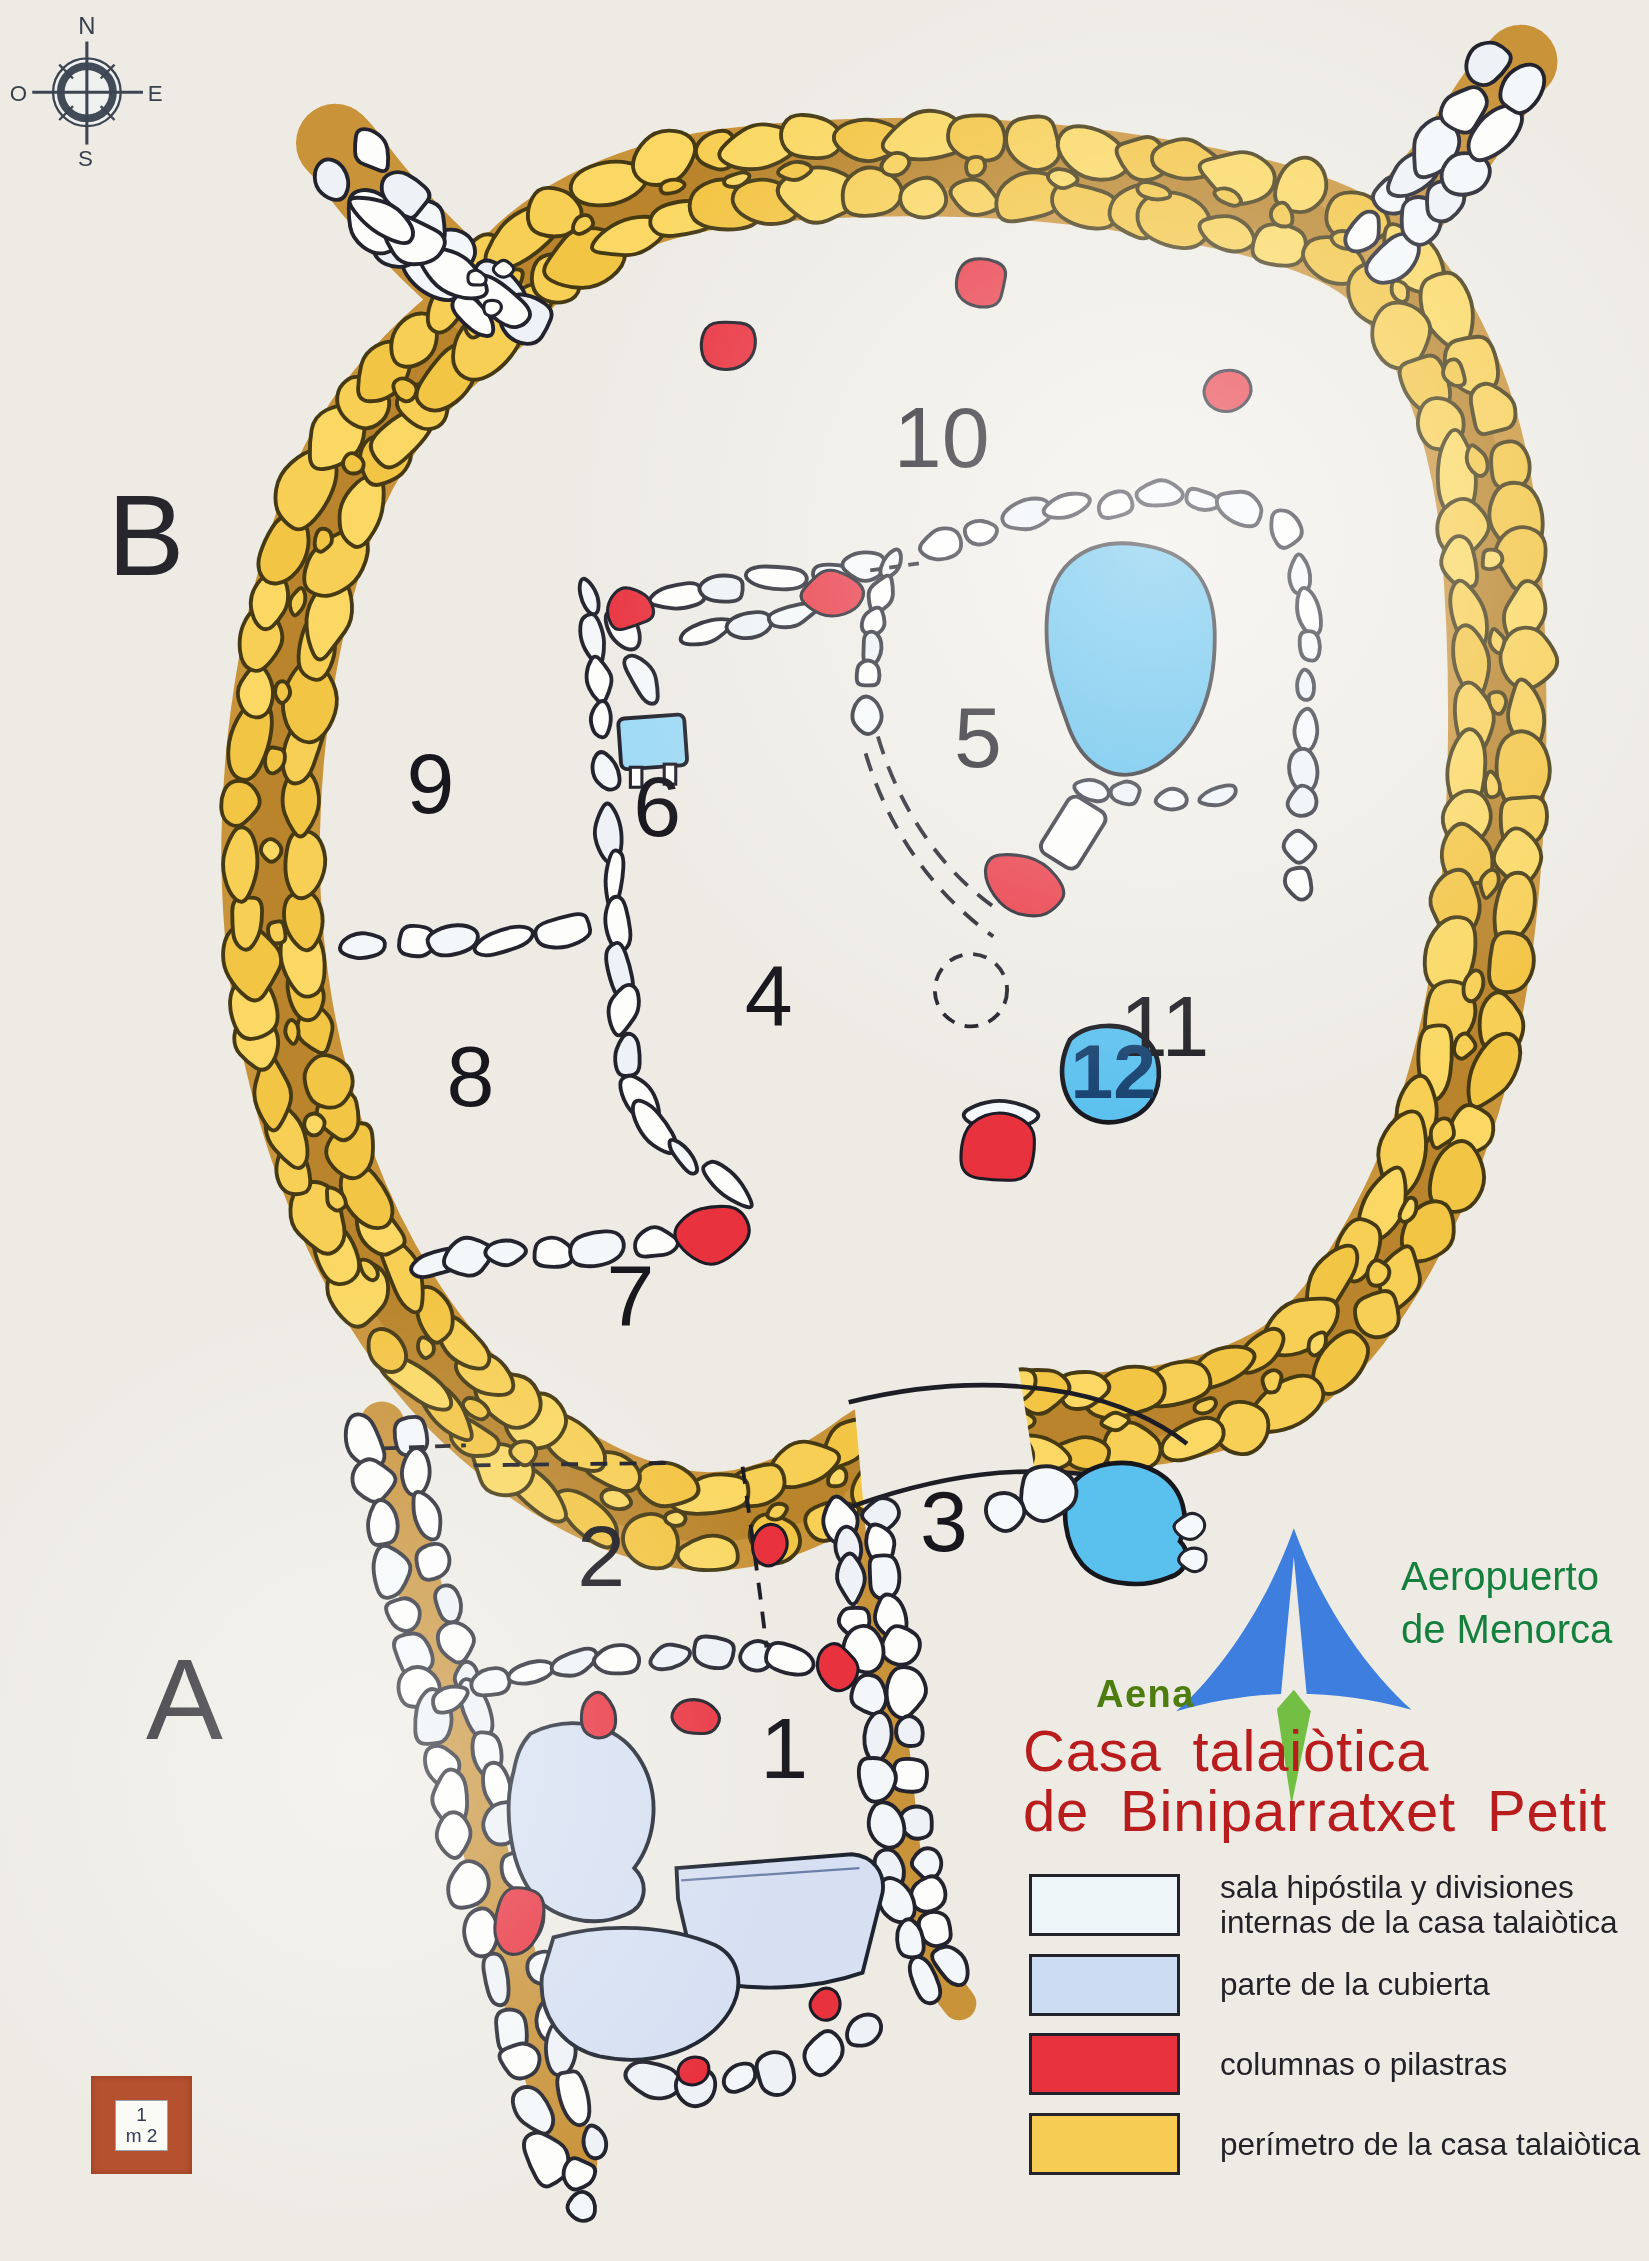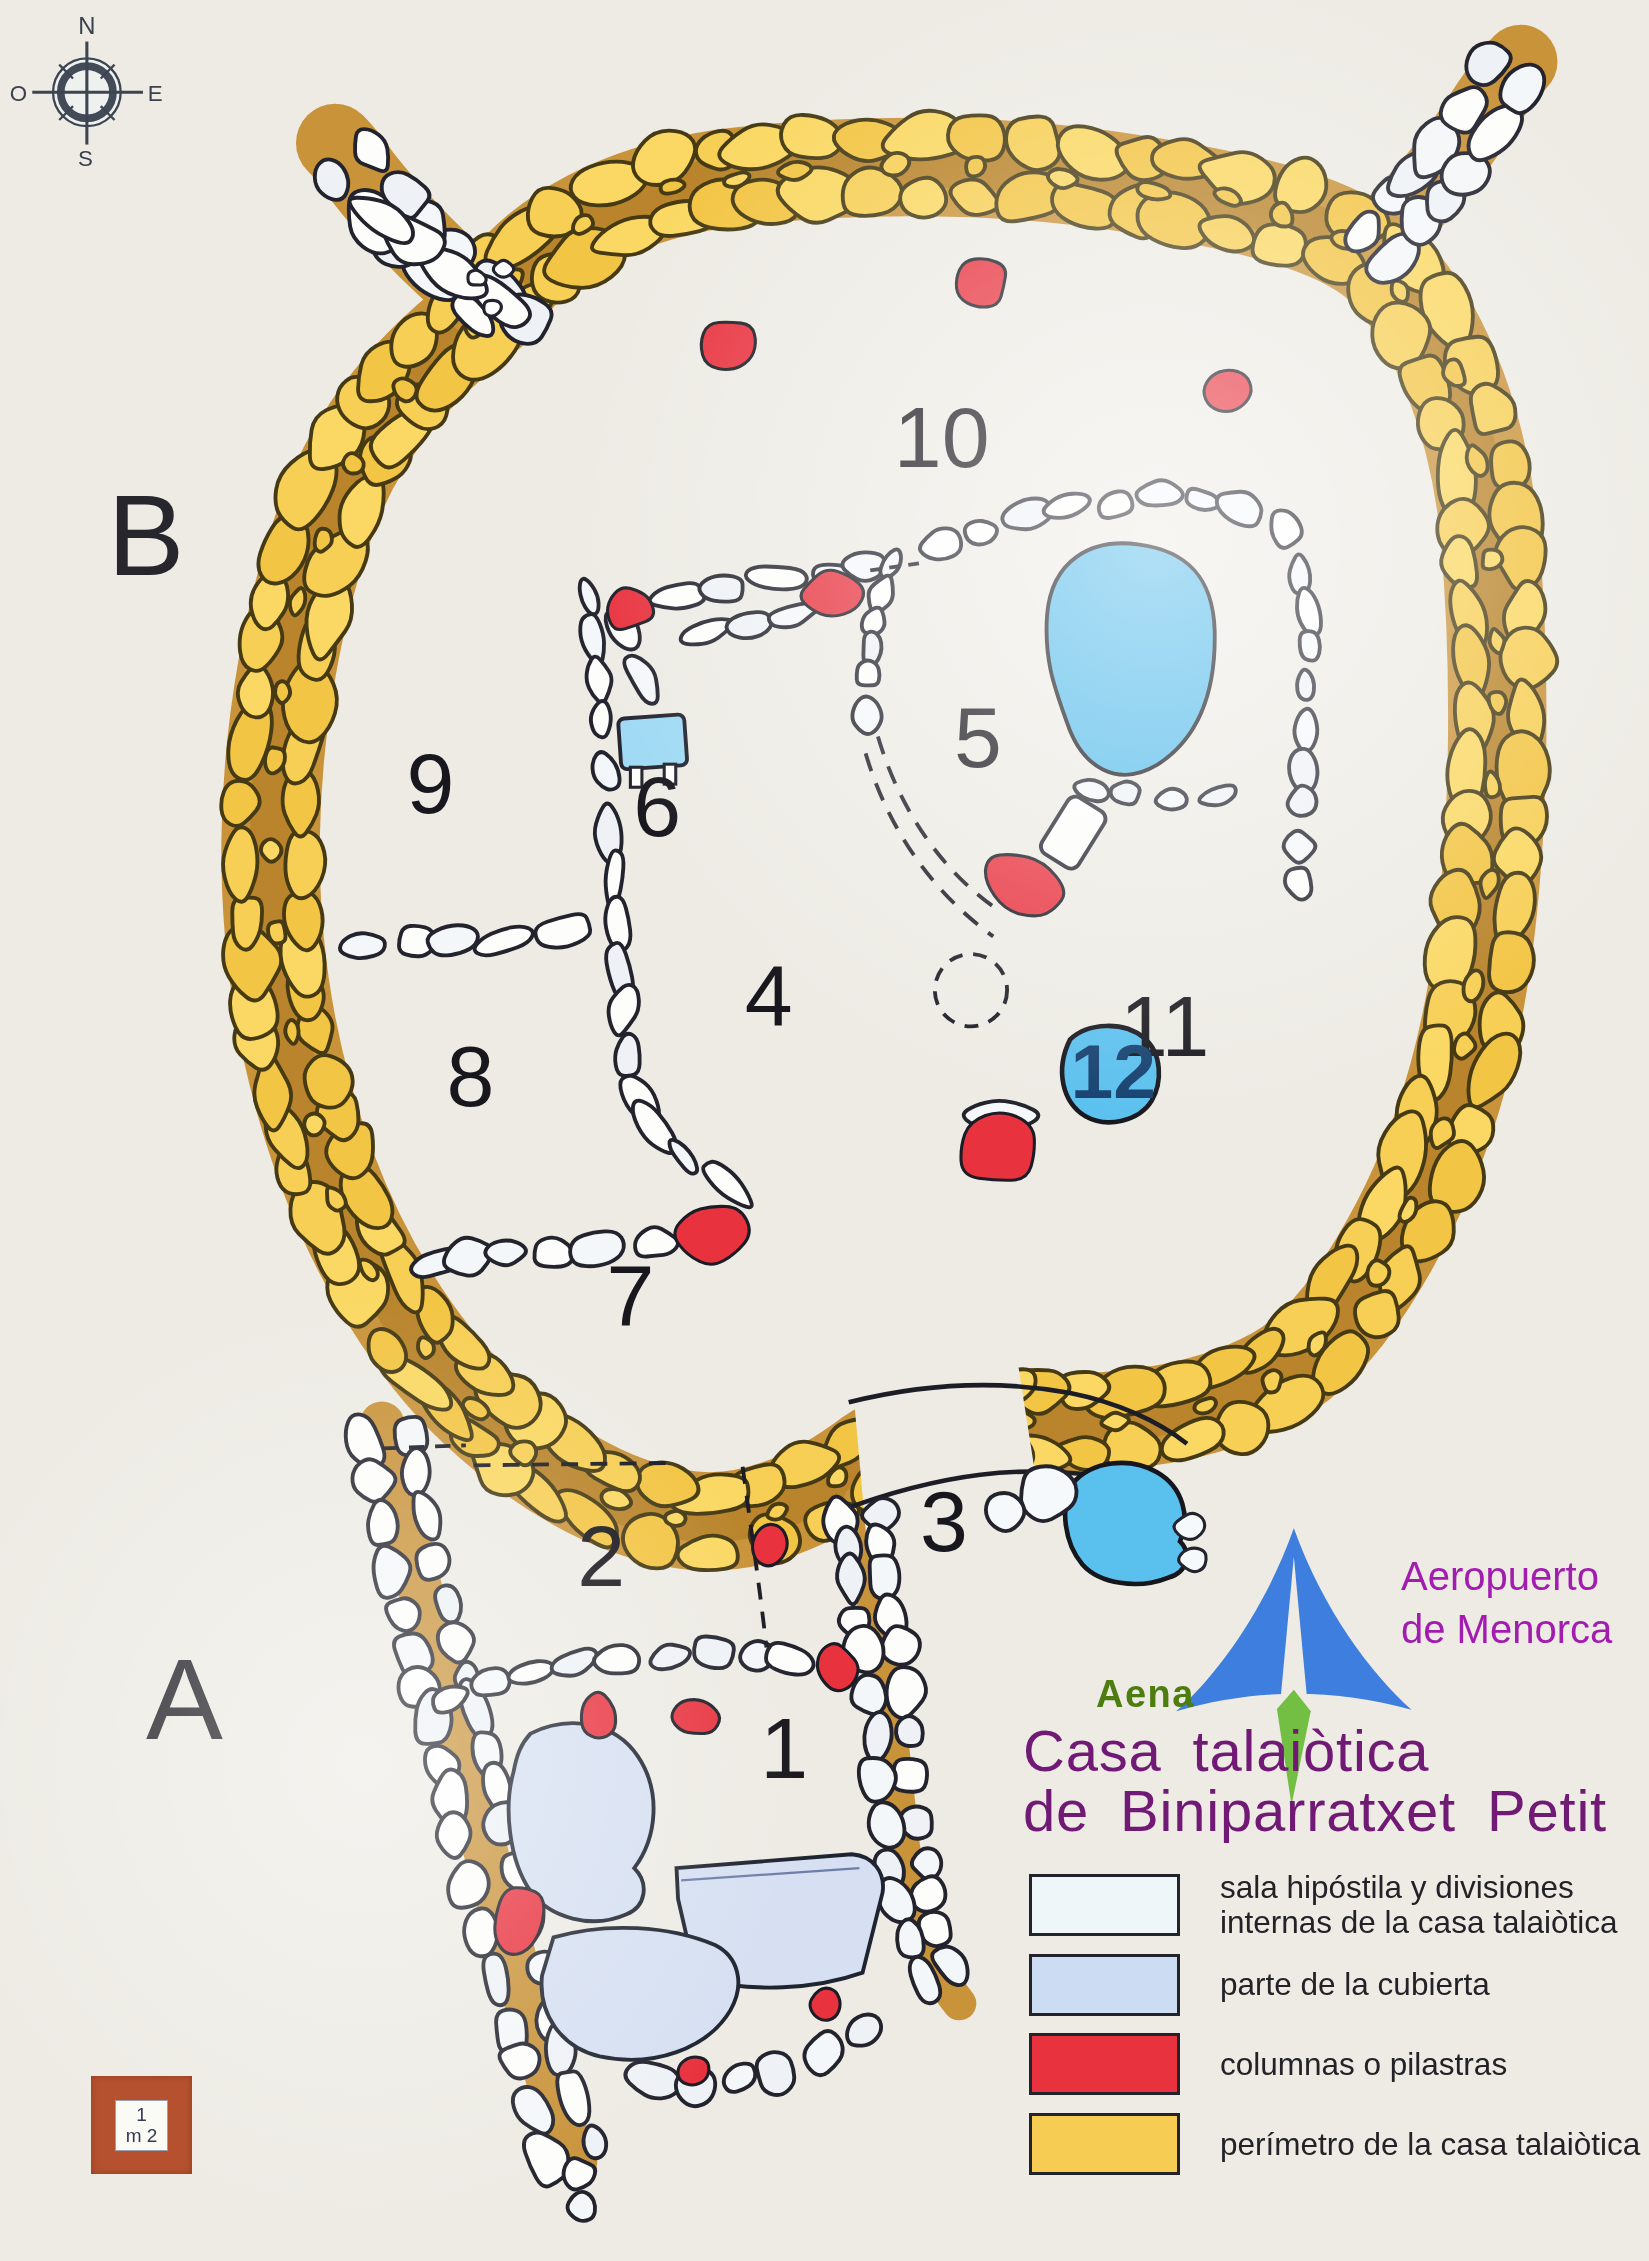--- a/index.html
+++ b/index.html
@@ -4,25 +4,25 @@
 <style>
   html,body{margin:0;padding:0;background:#d8d7d4;}
   .stage{position:relative;width:1649px;height:2261px;background:#edebe4;overflow:hidden;
          font-family:"Liberation Sans",sans-serif;}
   .sheen{position:absolute;inset:0;pointer-events:none;
      background:
        radial-gradient(ellipse 55% 40% at 70% 24%, rgba(255,255,255,.55), rgba(255,255,255,0) 65%),
        radial-gradient(ellipse 45% 35% at 22% 78%, rgba(255,255,255,.40), rgba(255,255,255,0) 60%),
        radial-gradient(ellipse 120% 120% at 50% 50%, rgba(0,0,0,0) 75%, rgba(90,80,60,.10) 100%);}
   svg{position:absolute;left:0;top:0;}
-  .title{position:absolute;left:1023px;top:1721px;font-size:58px;color:#701a75;
+  .title{position:absolute;left:1023px;top:1721px;font-size:58px;color:#b91c1c;
          line-height:1.04;word-spacing:14px;letter-spacing:0.8px;white-space:nowrap;}
   .aena-word{position:absolute;left:1096px;top:1673px;font-size:38px;font-weight:bold;
          color:#4d7c0f;letter-spacing:1.5px;}
-  .airport{position:absolute;left:1401px;top:1550px;font-size:40px;color:#a21caf;line-height:1.33;}
+  .airport{position:absolute;left:1401px;top:1550px;font-size:40px;color:#15803d;line-height:1.33;}
   .legend{position:absolute;left:1029px;top:1874px;}
   .legend-row{display:flex;align-items:center;height:62px;margin-bottom:17.7px;}
   .swatch{width:151px;height:62px;border:3.8px solid #23232c;box-sizing:border-box;flex:none;}
   .legend-label{margin-left:40px;font-size:31.5px;color:#222228;line-height:1.1;}
   .scalebox{position:absolute;left:91px;top:2076px;width:101px;height:98px;background:#b5512f;
             box-shadow:inset 0 0 6.2px rgba(80,20,0,.35);display:flex;align-items:center;justify-content:center;}
   .scalebox-inner{width:51px;height:49px;background:#fbfbf5;border:1.5px solid #9aa0b0;
             display:flex;flex-direction:column;align-items:center;justify-content:center;
             font-size:19px;color:#343c55;line-height:1.12;}
 </style>

